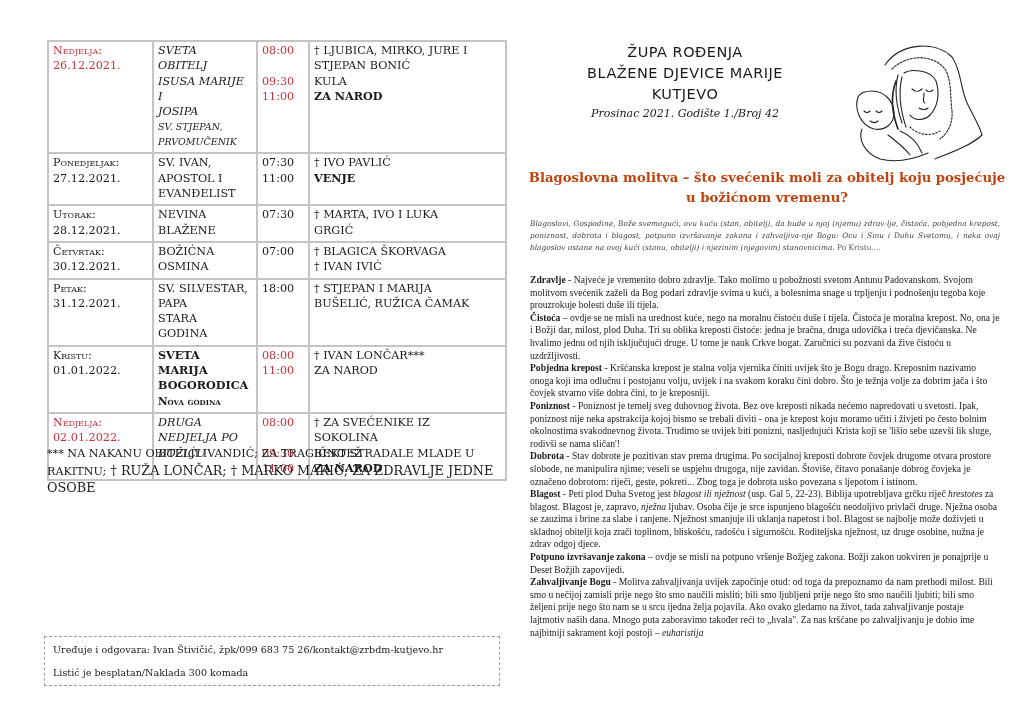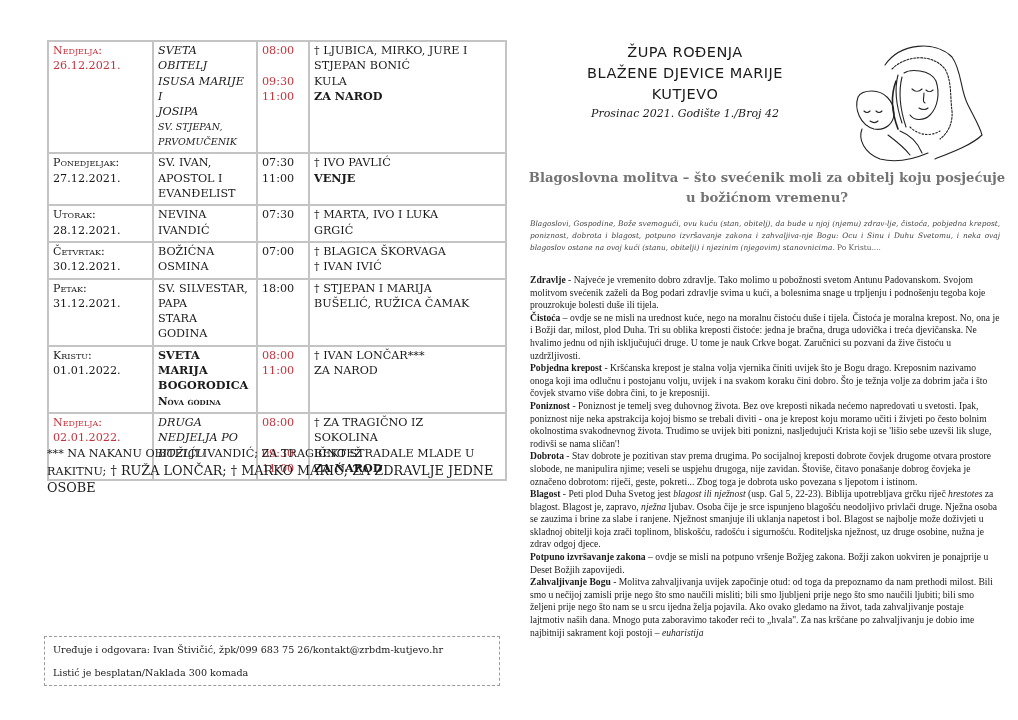--- a/index.html
+++ b/index.html
@@ -27,21 +27,21 @@
   .footer .fl1 { position:absolute; top: 6px; left: 8px; }
   .footer .fl2 { position:absolute; top: 29px; left: 8px; }
 
   
   .hdr { position: absolute; left: 565px; top: 42px; width: 240px; text-align: center; font-family: "DejaVu Sans", sans-serif; }
   .hdr .t { font-size: 14.5px; letter-spacing: 0.5px; line-height: 21px; font-weight: normal; }
   .hdr .s1 { font-size: 11px; font-style: italic; margin-top: 3px; line-height: 14px; font-family: "DejaVu Serif", serif; }
   .hdr .s2 { font-size: 11px; font-style: italic; line-height: 18px; font-family: "DejaVu Serif", serif; }
   .madonna { position: absolute; left: 840px; top: 35px; width: 150px; height: 135px; }
 
-  .title { position: absolute; left: 528px; top: 168px; width: 478px; text-align: center; font-family: "DejaVu Serif", serif; font-weight: bold; font-size: 13.2px; line-height: 20px; color: #737373; }
+  .title { position: absolute; left: 528px; top: 168px; width: 478px; text-align: center; font-family: "DejaVu Serif", serif; font-weight: bold; font-size: 13.2px; line-height: 20px; color: #c2410c; }
 
   .prayer { position: absolute; left: 530px; top: 218px; width: 470px; font-size: 7.4px; line-height: 12.2px; font-style: italic; color: #444; text-align: justify; }
   .prayer .po { font-style: normal; color: #555; }
 
   .body { position: absolute; left: 530px; top: 274px; width: 470px; font-family: "Liberation Serif", serif; font-size: 9.6px; line-height: 12.6px; color: #1a1a1a; }
   .body p { margin: 0; }
   .body .h { font-weight: bold; }
   .body i { font-style: italic; }
 </style>
 </head>
@@ -103,21 +103,21 @@
         </td>
       </tr>
 
       <tr>
         <td>
           <span class="day">Utorak:</span>
           <span class="line">28.12.2021.</span>
         </td>
         <td>
           <span class="feast">NEVINA</span>
-          <span class="feast">IVANDIĆ</span>
+          <span class="feast">BLAŽENE</span>
         </td>
         <td>
           <span class="line">07:30</span>
         </td>
         <td>
           <span class="line">† MARTA, IVO I LUKA</span>
           <span class="line">GRGIĆ</span>
         </td>
       </tr>
 
@@ -189,21 +189,21 @@
           <span class="feast">NEDJELJA PO</span>
           <span class="feast">BOŽIĆU</span>
         </td>
         <td class="red">
           <span class="line">08:00</span>
           <span class="gap"></span>
           <span class="line">09:30</span>
           <span class="line">11:00</span>
         </td>
         <td>
-          <span class="line">† ZA TRAGIČNO IZ</span>
+          <span class="line">† ZA SVEĆENIKE IZ</span>
           <span class="line">SOKOLINA</span>
           <span class="line">BEKTEŽ</span>
           <span class="line b">ZA NAROD</span>
         </td>
       </tr>
     </tbody>
   </table>
 </div>
 
 <div class="note">

